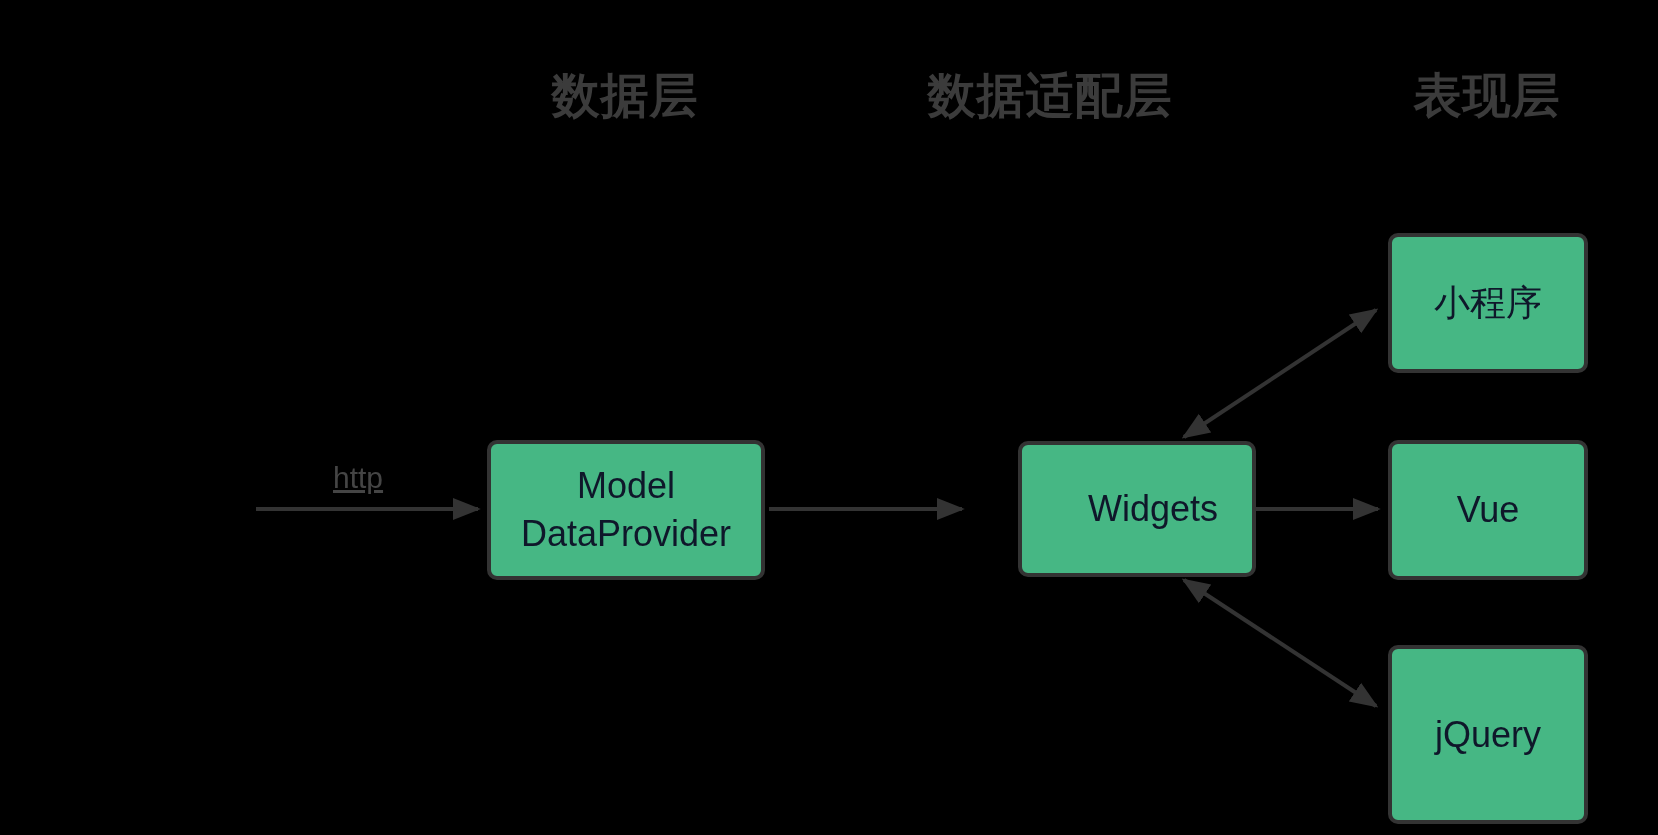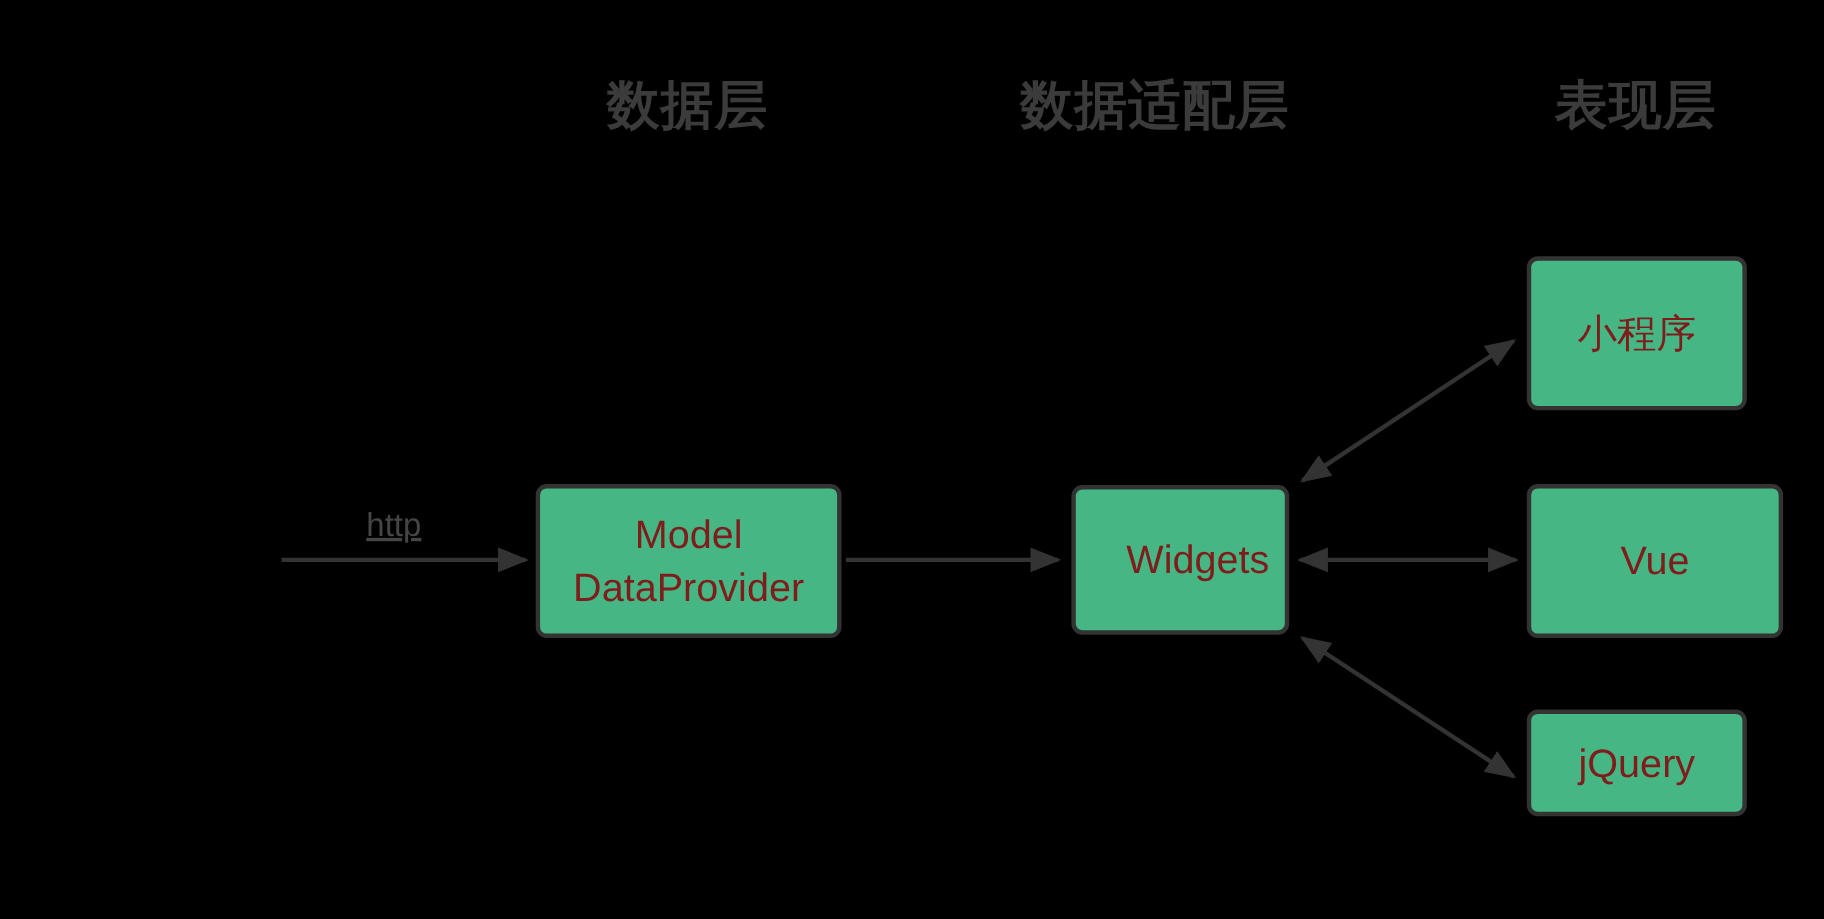--- a/index.html
+++ b/index.html
@@ -43,31 +43,31 @@
   .node {
     position: absolute;
     box-sizing: border-box;
     background: #46b784;
     border: 4px solid #333333;
     border-radius: 10px;
     display: flex;
     align-items: center;
     justify-content: center;
     text-align: center;
-    color: #7f1d1d;
+    color: #0f172a;
     font-size: 36px;
     line-height: 1.32;
     white-space: pre-line;
   }
   .node-backend     { left: 50px;   top: 439px; width: 202px; height: 138px; }
   .node-model       { left: 487px;  top: 440px; width: 278px; height: 140px; }
-  .node-widgets     { left: 974px;  top: 441px; width: 198px; height: 136px; padding-left: 32px; }
+  .node-widgets     { left: 1018px;  top: 441px; width: 238px; height: 136px; padding-left: 32px; }
   .node-miniprogram { left: 1388px; top: 233px; width: 200px; height: 140px; }
-  .node-vue         { left: 1388px; top: 440px; width: 233px; height: 140px; }
-  .node-jquery      { left: 1388px; top: 645px; width: 200px; height: 97px; }
+  .node-vue         { left: 1388px; top: 440px; width: 200px; height: 140px; }
+  .node-jquery      { left: 1388px; top: 645px; width: 200px; height: 179px; }
   .edge-label {
     position: absolute;
     color: #454545;
     font-size: 30px;
     white-space: nowrap;
   }
   .lbl-http { left: 333px; top: 461px; text-decoration: underline; }
 </style>
 </head>
 <body>

